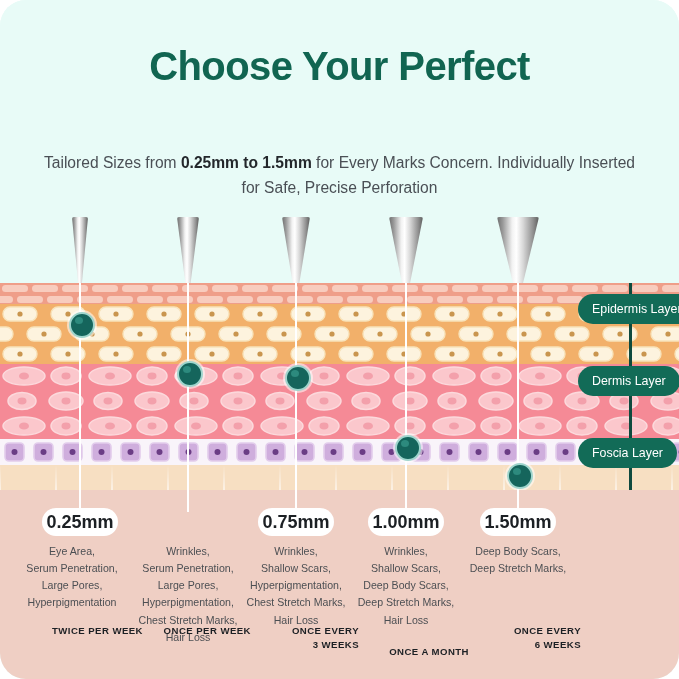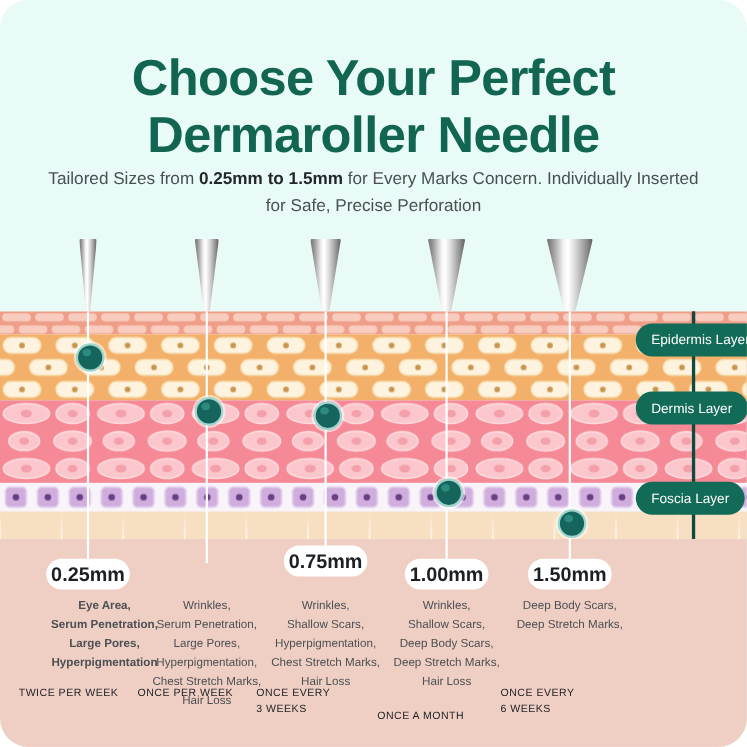--- a/index.html
+++ b/index.html
@@ -10,21 +10,21 @@
     border-radius:26px;overflow:hidden;background:#e9fbf8;
   }
 
   
   #top{
     position:absolute;left:0;top:0;width:679px;height:283px;
     background:#e8fbf7;
   }
   #headline{
     position:absolute;left:0;top:44px;width:679px;text-align:center;
-    color:#116551;font-weight:800;font-size:46px;line-height:1.14;
+    color:#116551;font-weight:800;font-size:40px;line-height:1.14;
     letter-spacing:-0.6px;
   }
   #headline .l2{display:block;}
   #subline{
     position:absolute;left:50%;transform:translateX(-50%);top:150px;width:600px;
     text-align:center;color:#4a4f55;font-size:15.6px;line-height:1.62;
   }
   #subline b{color:#23272b;font-weight:700;}
 
   
@@ -80,34 +80,33 @@
   .lead{position:absolute;width:2px;background:#ffffff;}
   .sizepill{
     position:absolute;height:28px;border-radius:14px;background:#ffffff;
     color:#1c2024;font-size:18px;font-weight:600;line-height:28px;text-align:center;
   }
   .desc{
     position:absolute;text-align:center;color:#4c4f53;
     font-size:10.6px;line-height:1.62;
   }
   .freq{
-    position:absolute;text-align:left;color:#1c2024;
-    font-size:9.6px;font-weight:400;letter-spacing:.45px;line-height:1.5;
+    position:absolute;text-align:right;color:#1c2024;
+    font-size:9.6px;font-weight:700;letter-spacing:.45px;line-height:1.5;
   }
 </style>
 </head>
 <body>
 
 <div id="card">
 
   <div id="top">
 
     <div id="headline">
       <span>Choose Your Perfect</span>
-      <span class="l2">Dermaroller Needle</span>
     </div>
 
     <div id="subline">
       <span>Tailored Sizes from </span><b>0.25mm to 1.5mm</b><span> for Every Marks Concern. Individually Inserted for Safe, Precise Perforation</span>
     </div>
   </div>
 
   <div id="needles">
     <div class="needle" style="left:72px;width:16px;height:66px;top:217px;">
       <div class="shaft"></div>
@@ -222,53 +221,53 @@
     <div class="dot" style="left:285px;top:82px;"></div>
     <div class="dot" style="left:395px;top:152px;"></div>
     <div class="dot" style="left:507px;top:180px;"></div>
   </div>
 
   <div id="rail"></div>
 
   <div class="lbl" style="left:578px;top:294px;">
     <span>Epidermis Layer</span>
   </div>
-  <div class="lbl" style="left:578px;top:356px;">
+  <div class="lbl" style="left:578px;top:366px;">
     <span>Dermis Layer</span>
   </div>
   <div class="lbl" style="left:578px;top:438px;text-align:center;">
     <span>Foscia Layer</span>
   </div>
 
   <div id="bottom">
 
     <div class="lead" style="left:79px; top:0;height:22px;"></div>
     <div class="lead" style="left:187px;top:0;height:22px;"></div>
     <div class="lead" style="left:295px;top:0;height:22px;"></div>
     <div class="lead" style="left:405px;top:0;height:22px;"></div>
     <div class="lead" style="left:517px;top:0;height:22px;"></div>
 
     <div class="sizepill" style="left:42px;top:18px;width:76px;">
       <span>0.25mm</span>
     </div>
-    <div class="desc" style="left:32px;top:53px;width:126px;white-space:pre-line;font-weight:bold;">Eye Area,
+    <div class="desc" style="left:9px;top:53px;width:126px;white-space:pre-line;">Eye Area,
 Serum Penetration,
 Large Pores,
 Hyperpigmentation</div>
     <div class="freq" style="left:17px;top:134px;width:126px;white-space:pre-line;">TWICE PER WEEK</div>
 
     <div class="desc" style="left:125px;top:53px;width:126px;white-space:pre-line;">Wrinkles,
 Serum Penetration,
 Large Pores,
 Hyperpigmentation,
 Chest Stretch Marks,
 Hair Loss</div>
     <div class="freq" style="left:125px;top:134px;width:126px;white-space:pre-line;">ONCE PER WEEK</div>
 
-    <div class="sizepill" style="left:258px;top:6px;width:76px;">
+    <div class="sizepill" style="left:258px;top:18px;width:76px;">
       <span>0.75mm</span>
     </div>
     <div class="desc" style="left:233px;top:53px;width:126px;white-space:pre-line;">Wrinkles,
 Shallow Scars,
 Hyperpigmentation,
 Chest Stretch Marks,
 Hair Loss</div>
     <div class="freq" style="left:233px;top:134px;width:126px;white-space:pre-line;">ONCE EVERY
 3 WEEKS</div>
 

